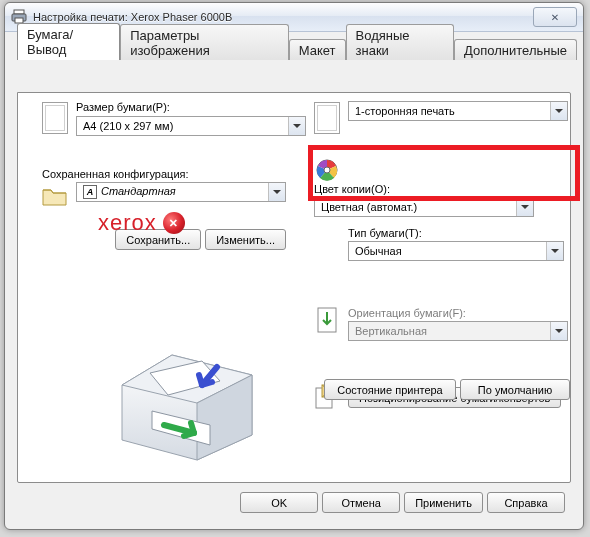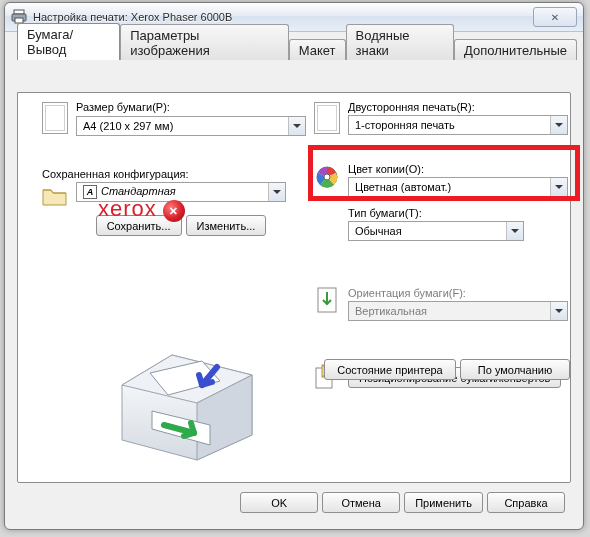--- a/index.html
+++ b/index.html
@@ -111,32 +111,32 @@
   .row { display:flex; align-items:flex-start;}
   .row .page-doc, .row .ico { margin-right:8px; margin-top:1px;}
   .ico { width:26px; height:26px; flex:none; display:flex;align-items:center;justify-content:center;}
   .group-label-row { margin-bottom:3px;}
   .saved-cfg .combo { width:210px;font-style:italic;}
   .saved-cfg .a-badge{
     display:inline-flex;width:12px;height:12px;border:1px solid #666;
     align-items:center;justify-content:center;font-size:9px;font-weight:bold;
     margin-right:4px; line-height:1;
   }
-  .saved-btns { margin-top:6px; display:flex; justify-content:center; width:210px; margin-left:34px;}
+  .saved-btns { margin-top:20px; display:flex; justify-content:flex-end; width:210px; margin-left:34px;}
   .highlight {
     position:absolute; border:5px solid #ec1c24; box-sizing:border-box;
     pointer-events:none;
   }
   .printer-illus{
     position:absolute; left:60px; top:224px; width:170px; height:140px;
   }
   .brand{
     position:absolute; left:56px; bottom:14px;
     font-family: Arial, sans-serif; font-size:22px; letter-spacing:1px;
-    color:#d7202a; display:flex; align-items:flex-end; font-weight:500;
+    color:#d7202a; display:flex; align-items:center; font-weight:500;
   }
   .brand-ball{
     width:22px;height:22px;border-radius:50%;
     background:radial-gradient(circle at 35% 35%, #ff7a7a, #d7202a 55%, #8e0f16);
     margin-left:6px; position:relative;
   }
   .brand-ball::after{
     content:"✕"; color:#fff; font-size:11px; position:absolute;
     left:0;right:0;top:0;bottom:0;display:flex;align-items:center;justify-content:center;
     font-weight:bold;
@@ -240,29 +240,28 @@
           <span>xerox</span>
           <span class="brand-ball"></span>
         </div>
       </div>
 
       <div class="col-r">
 
         <div class="row" style="margin-bottom:8px;">
           <div class="page-doc dog-ear"></div>
           <div style="flex:1">
-            <div class="lbl">Двусторонняя печать(R):</div>
             <div class="combo" style="width:220px">
               <span class="ctext">1-сторонняя печать</span>
               <span class="cbtn"></span>
             </div>
           </div>
         </div>
 
-        <div class="row" style="margin-top:28px;margin-bottom:8px;">
+        <div class="row" style="margin-top:22px;margin-bottom:8px;flex-direction:column;">
           <span class="ico color-wheel">
             <svg width="26" height="26" viewBox="0 0 26 26">
               <circle cx="13" cy="13" r="10" fill="#fff" stroke="#666"></circle>
               <path d="M13 13 L13 3 A10 10 0 0 1 22 9 Z" fill="#e63c3c"></path>
               <path d="M13 13 L22 9 A10 10 0 0 1 20 21 Z" fill="#f4c244"></path>
               <path d="M13 13 L20 21 A10 10 0 0 1 6 21 Z" fill="#4cb050"></path>
               <path d="M13 13 L6 21 A10 10 0 0 1 4 9 Z" fill="#3a7bd5"></path>
               <path d="M13 13 L4 9 A10 10 0 0 1 13 3 Z" fill="#a04cc4"></path>
               <circle cx="13" cy="13" r="3" fill="#fff" stroke="#666"></circle>
             </svg>
@@ -273,21 +272,21 @@
               <span class="ctext">Цветная (автомат.)</span>
               <span class="cbtn"></span>
             </div>
           </div>
         </div>
 
         <div class="row" style="margin-top:10px;margin-bottom:8px;">
           <span class="ico" style="visibility:hidden"></span>
           <div style="flex:1">
             <div class="lbl">Тип бумаги(T):</div>
-            <div class="combo" style="width:176px">
+            <div class="combo" style="width:216px">
               <span class="ctext">Обычная</span>
               <span class="cbtn"></span>
             </div>
           </div>
         </div>
 
         <div class="row" style="margin-top:46px;margin-bottom:8px;">
           <span class="ico orient-icon">
             <svg width="26" height="30" viewBox="0 0 26 30">
               <rect x="4" y="2" width="18" height="24" fill="#fff" stroke="#8a8a8a"></rect>

